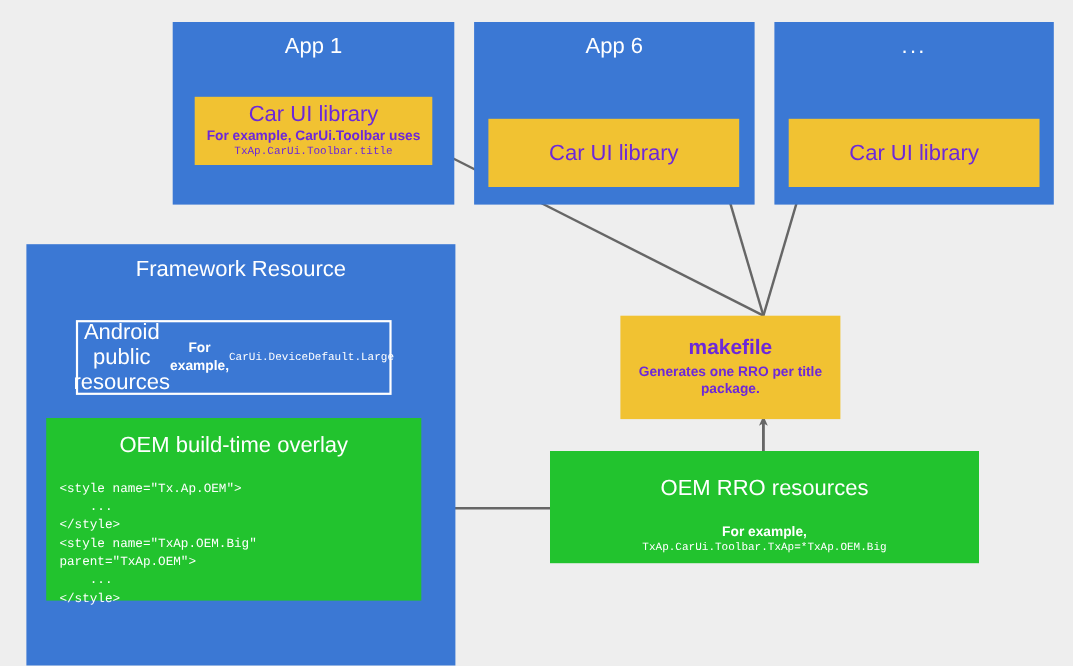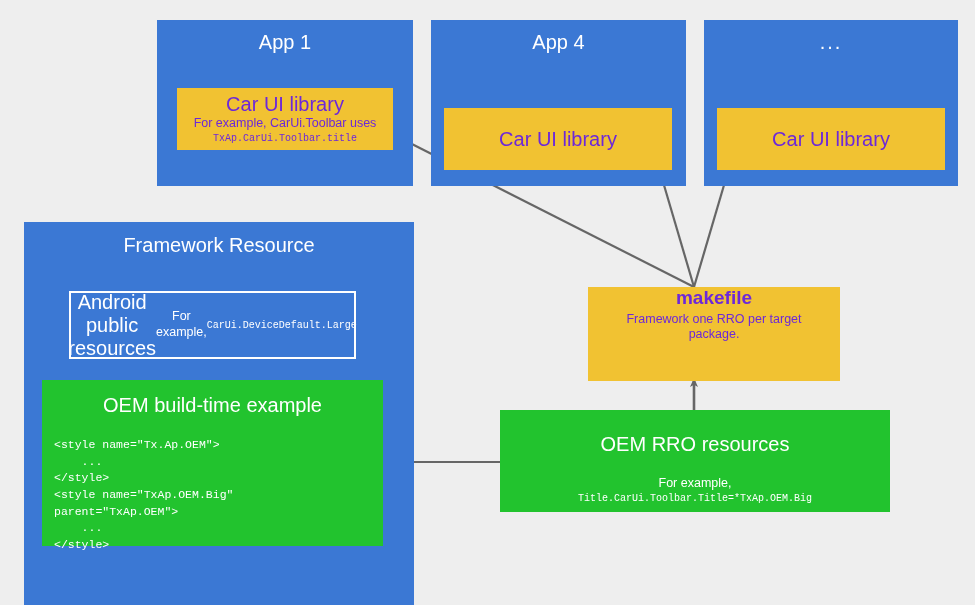--- a/index.html
+++ b/index.html
@@ -41,21 +41,21 @@
   .box-title {
     font-size: 20px;
     line-height: 1.15;
     text-align: center;
     font-weight: 400;
   }
   .box-sub {
     font-size: 12.5px;
     text-align: center;
     line-height: 1.25;
-    font-weight: 400;
+    font-weight: 700;
   }
   .mono {
     font-family: "Liberation Mono", "DejaVu Sans Mono", monospace;
     font-size: 10px;
     line-height: 1.3;
     text-align: center;
     white-space: pre;
   }
   .code-block {
     font-family: "Liberation Mono", "DejaVu Sans Mono", monospace;
@@ -98,22 +98,22 @@
   #framework-box { left: 24px; top: 222px; width: 390px; height: 419px; }
   #framework-title { margin-top: 12px; }
 
   #android-res-box { position: absolute; left: 45px; top: 69px; width: 287px; height: 68px;
                      display: flex; flex-direction: row; align-items: center; justify-content: center; }
   #oem-overlay-box { position: absolute; left: 18px; top: 158px; width: 341px; height: 166px;
                      display: flex; flex-direction: column; align-items: center; }
   #oem-overlay-title { margin-top: 14px; }
   #oem-overlay-code { margin-top: 20px; margin-left: 12px; }
 
-  #makefile-box { left: 588px; top: 287px; width: 252px; height: 94px;
-                  }
+  #makefile-box { left: 564px; top: 287px; width: 200px; height: 94px;
+                  justify-content: center; }
   #makefile-title { font-weight: 700; font-size: 19px; }
   #makefile-sub { margin-top: 3px; width: 200px; }
 
   #rro-box { left: 500px; top: 410px; width: 390px; height: 102px; }
   #rro-title { margin-top: 23px; }
   #rro-sub { margin-top: 20px; }
 </style>
 </head>
 <body>
 
@@ -140,21 +140,21 @@
   <div class="box blue" id="app1-box">
     <div class="box-title" id="app1-title">App 1</div>
     <div class="box yellow" id="app1-lib">
       <div class="box-title">Car UI library</div>
       <div class="box-sub">For example, CarUi.Toolbar uses</div>
       <div class="mono">TxAp.CarUi.Toolbar.title</div>
     </div>
   </div>
 
   <div class="box blue" id="app2-box">
-    <div class="box-title" id="app2-title">App 4</div>
+    <div class="box-title" id="app2-title">App 6</div>
     <div class="box yellow" id="app2-lib">
       <div class="box-title">Car UI library</div>
     </div>
   </div>
 
   <div class="box blue" id="app3-box">
     <div class="box-title" id="app3-title">...</div>
     <div class="box yellow" id="app3-lib">
       <div class="box-title">Car UI library</div>
     </div>
@@ -163,35 +163,35 @@
   <div class="box blue" id="framework-box">
     <div class="box-title" id="framework-title">Framework Resource</div>
 
     <div class="box outlined" id="android-res-box">
       <div class="box-title">Android public resources</div>
       <div class="box-sub">For example,</div>
       <div class="mono">CarUi.DeviceDefault.Large</div>
     </div>
 
     <div class="box green" id="oem-overlay-box">
-      <div class="box-title" id="oem-overlay-title">OEM build-time example</div>
+      <div class="box-title" id="oem-overlay-title">OEM build-time overlay</div>
       <div class="code-block" id="oem-overlay-code">&lt;style name="Tx.Ap.OEM"&gt;
     ...
 &lt;/style&gt;
 &lt;style name="TxAp.OEM.Big"
 parent="TxAp.OEM"&gt;
     ...
 &lt;/style&gt;</div>
     </div>
   </div>
 
   <div class="box yellow" id="makefile-box">
     <div class="box-title" id="makefile-title">makefile</div>
-    <div class="box-sub" id="makefile-sub">Framework one RRO per target package.</div>
+    <div class="box-sub" id="makefile-sub">Generates one RRO per title package.</div>
   </div>
 
   <div class="box green" id="rro-box">
     <div class="box-title" id="rro-title">OEM RRO resources</div>
     <div class="box-sub" id="rro-sub">For example,</div>
-    <div class="mono">Title.CarUi.Toolbar.Title=*TxAp.OEM.Big</div>
+    <div class="mono">TxAp.CarUi.Toolbar.TxAp=*TxAp.OEM.Big</div>
   </div>
 
 </div>
 
 </body></html>

